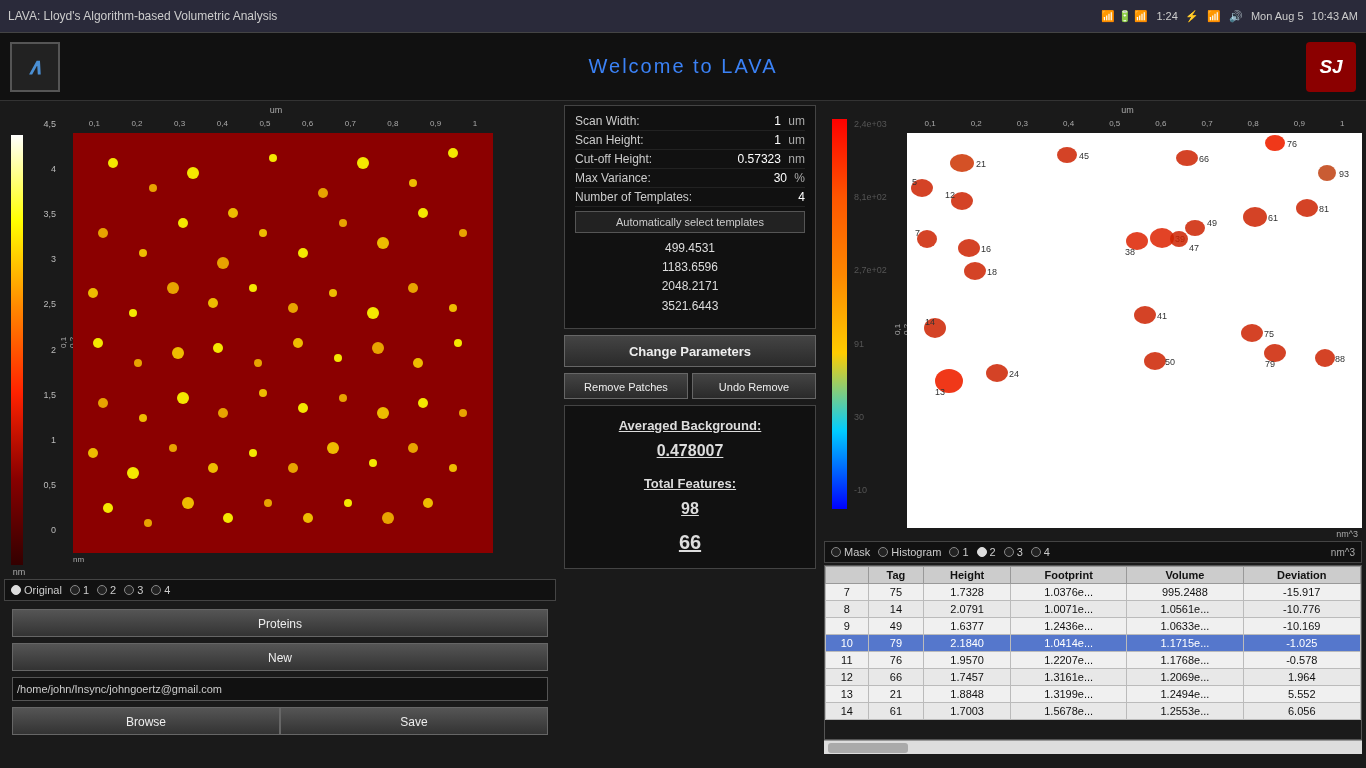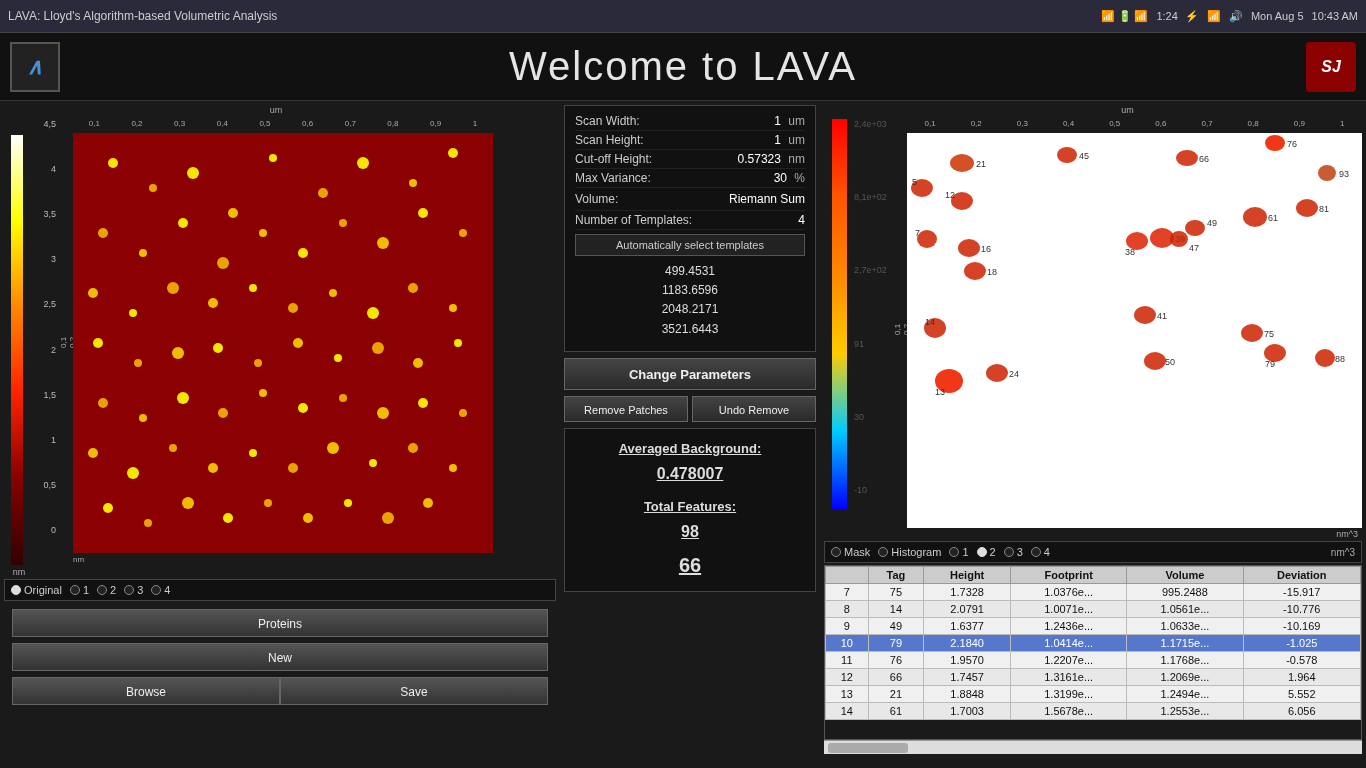--- a/index.html
+++ b/index.html
@@ -54,35 +54,35 @@
       align-items: center;
       justify-content: center;
       font-size: 22px;
       color: #4a8fd4;
       font-weight: bold;
       font-style: italic;
     }
     #app-title {
       flex: 1;
       text-align: center;
-      font-size: 40px;
-      color: #e5e5e5;
+      font-size: 20px;
+      color: #3b82f6;
       font-weight: normal;
       letter-spacing: 2px;
     }
     #su-logo {
       width: 50px;
       height: 50px;
       background: #8B0000;
       border-radius: 4px;
       display: flex;
       align-items: center;
       justify-content: center;
       color: white;
-      font-size: 16px;
+      font-size: 19px;
       font-weight: bold;
       font-style: italic;
     }
     
     #content {
       display: flex;
       flex: 1;
       background: #1a1a1a;
     }
     
@@ -503,20 +503,21 @@
         </div>
         <div class="radio-option">
           <span class="radio-dot"></span>
           <span>4</span>
         </div>
       </div>
 
       <div id="left-bottom">
         <div class="btn-wide">Proteins</div>
         <div class="btn-wide">New</div>
+        <input class="filepath-input" id="filepath-input" style="background: rgb(17, 17, 17); border: 1px solid rgb(85, 85, 85); color: rgb(204, 204, 204); height: 24px; padding: 2px 4px; font-size: 11px; width: 100%;" value="/home/john/Insync/johngoertz@gmail.com">
         <div id="bottom-btns">
           <div class="btn-half">Browse</div>
           <div class="btn-half">Save</div>
         </div>
       </div>
     </div>
 
     <div id="mid-panel">
       <div id="params-box">
         <div class="param-row">
@@ -539,24 +540,20 @@
             <span class="param-value">0.57323</span>
             <span class="param-unit">nm</span>
           </span>
         </div>
         <div class="param-row">
           <span class="param-label">Max Variance:</span>
           <span>
             <span class="param-value">30</span>
             <span class="param-unit">%</span>
           </span>
-        </div>
-        <div id="volume-row" class="param-row">
-          <span class="param-label">Volume:</span>
-          <span class="param-value">Riemann Sum</span>
         </div>
         <div id="templates-row" class="param-row">
           <span class="param-label">Number of Templates:</span>
           <span class="param-value">4</span>
         </div>
         <div id="auto-select-btn" style="margin-top:4px;">Automatically select templates</div>
         <div id="values-list">
           <div>499.4531</div>
           <div>1183.6596</div>
           <div>2048.2171</div>

